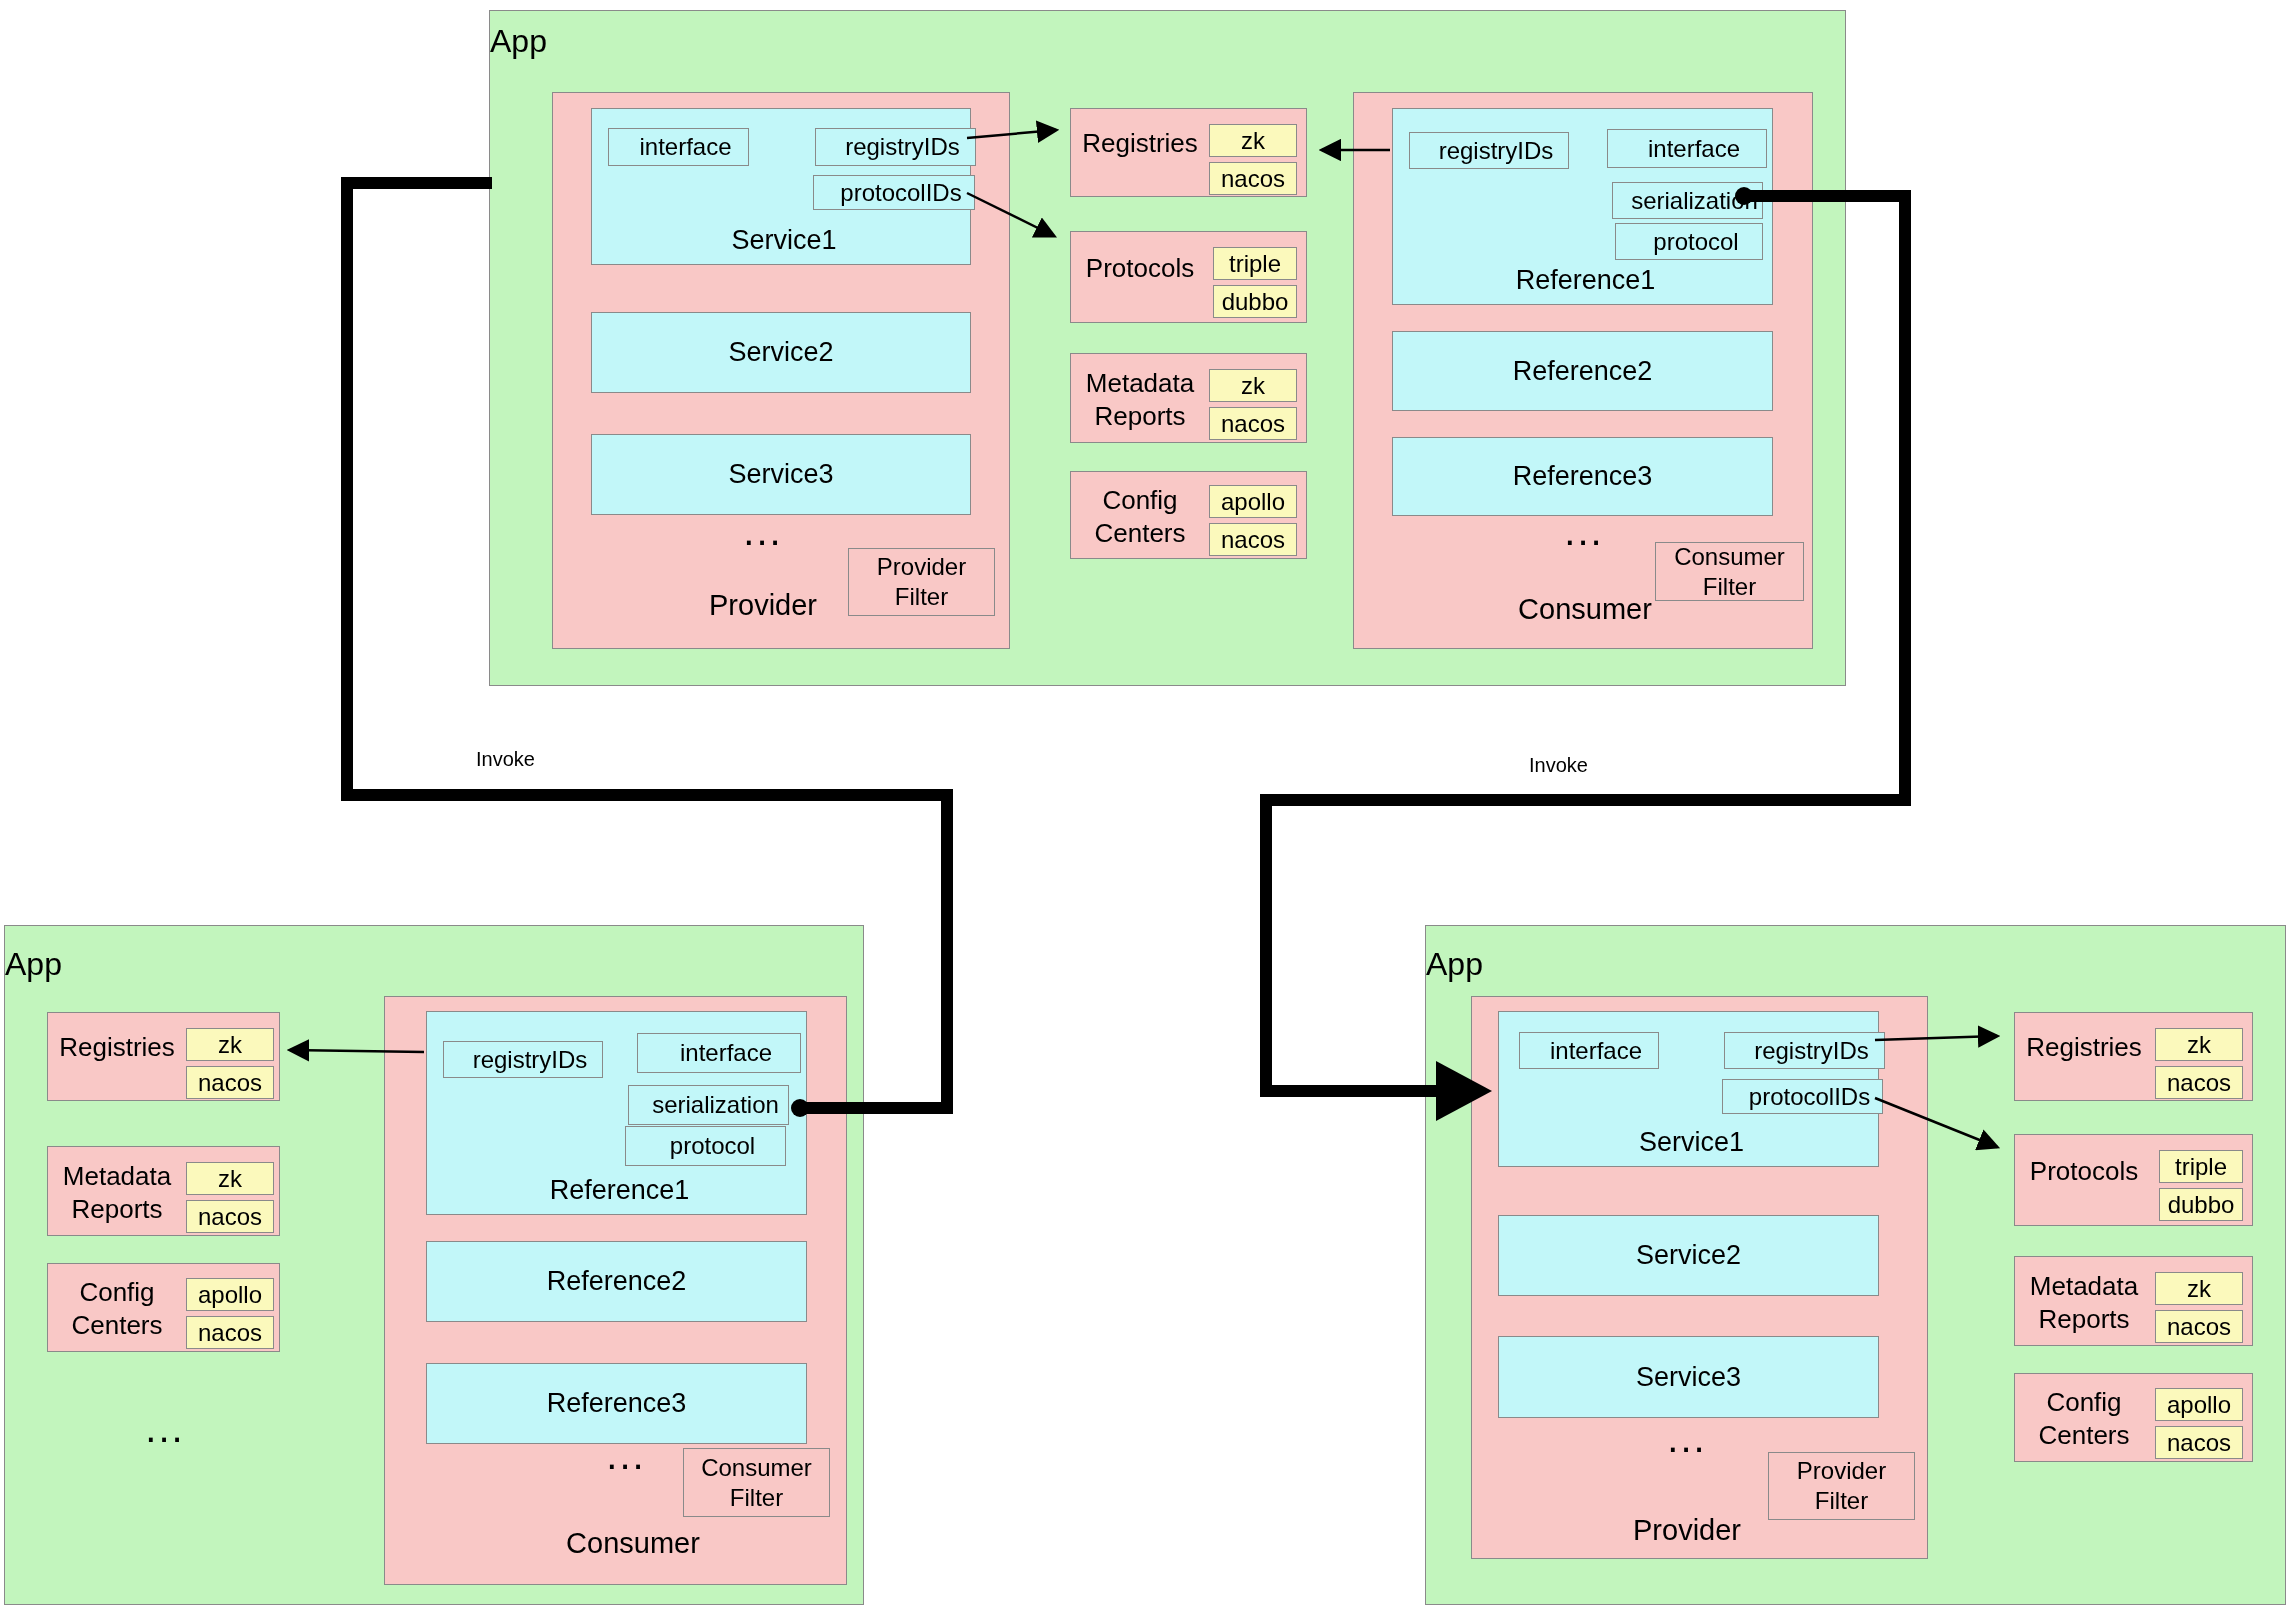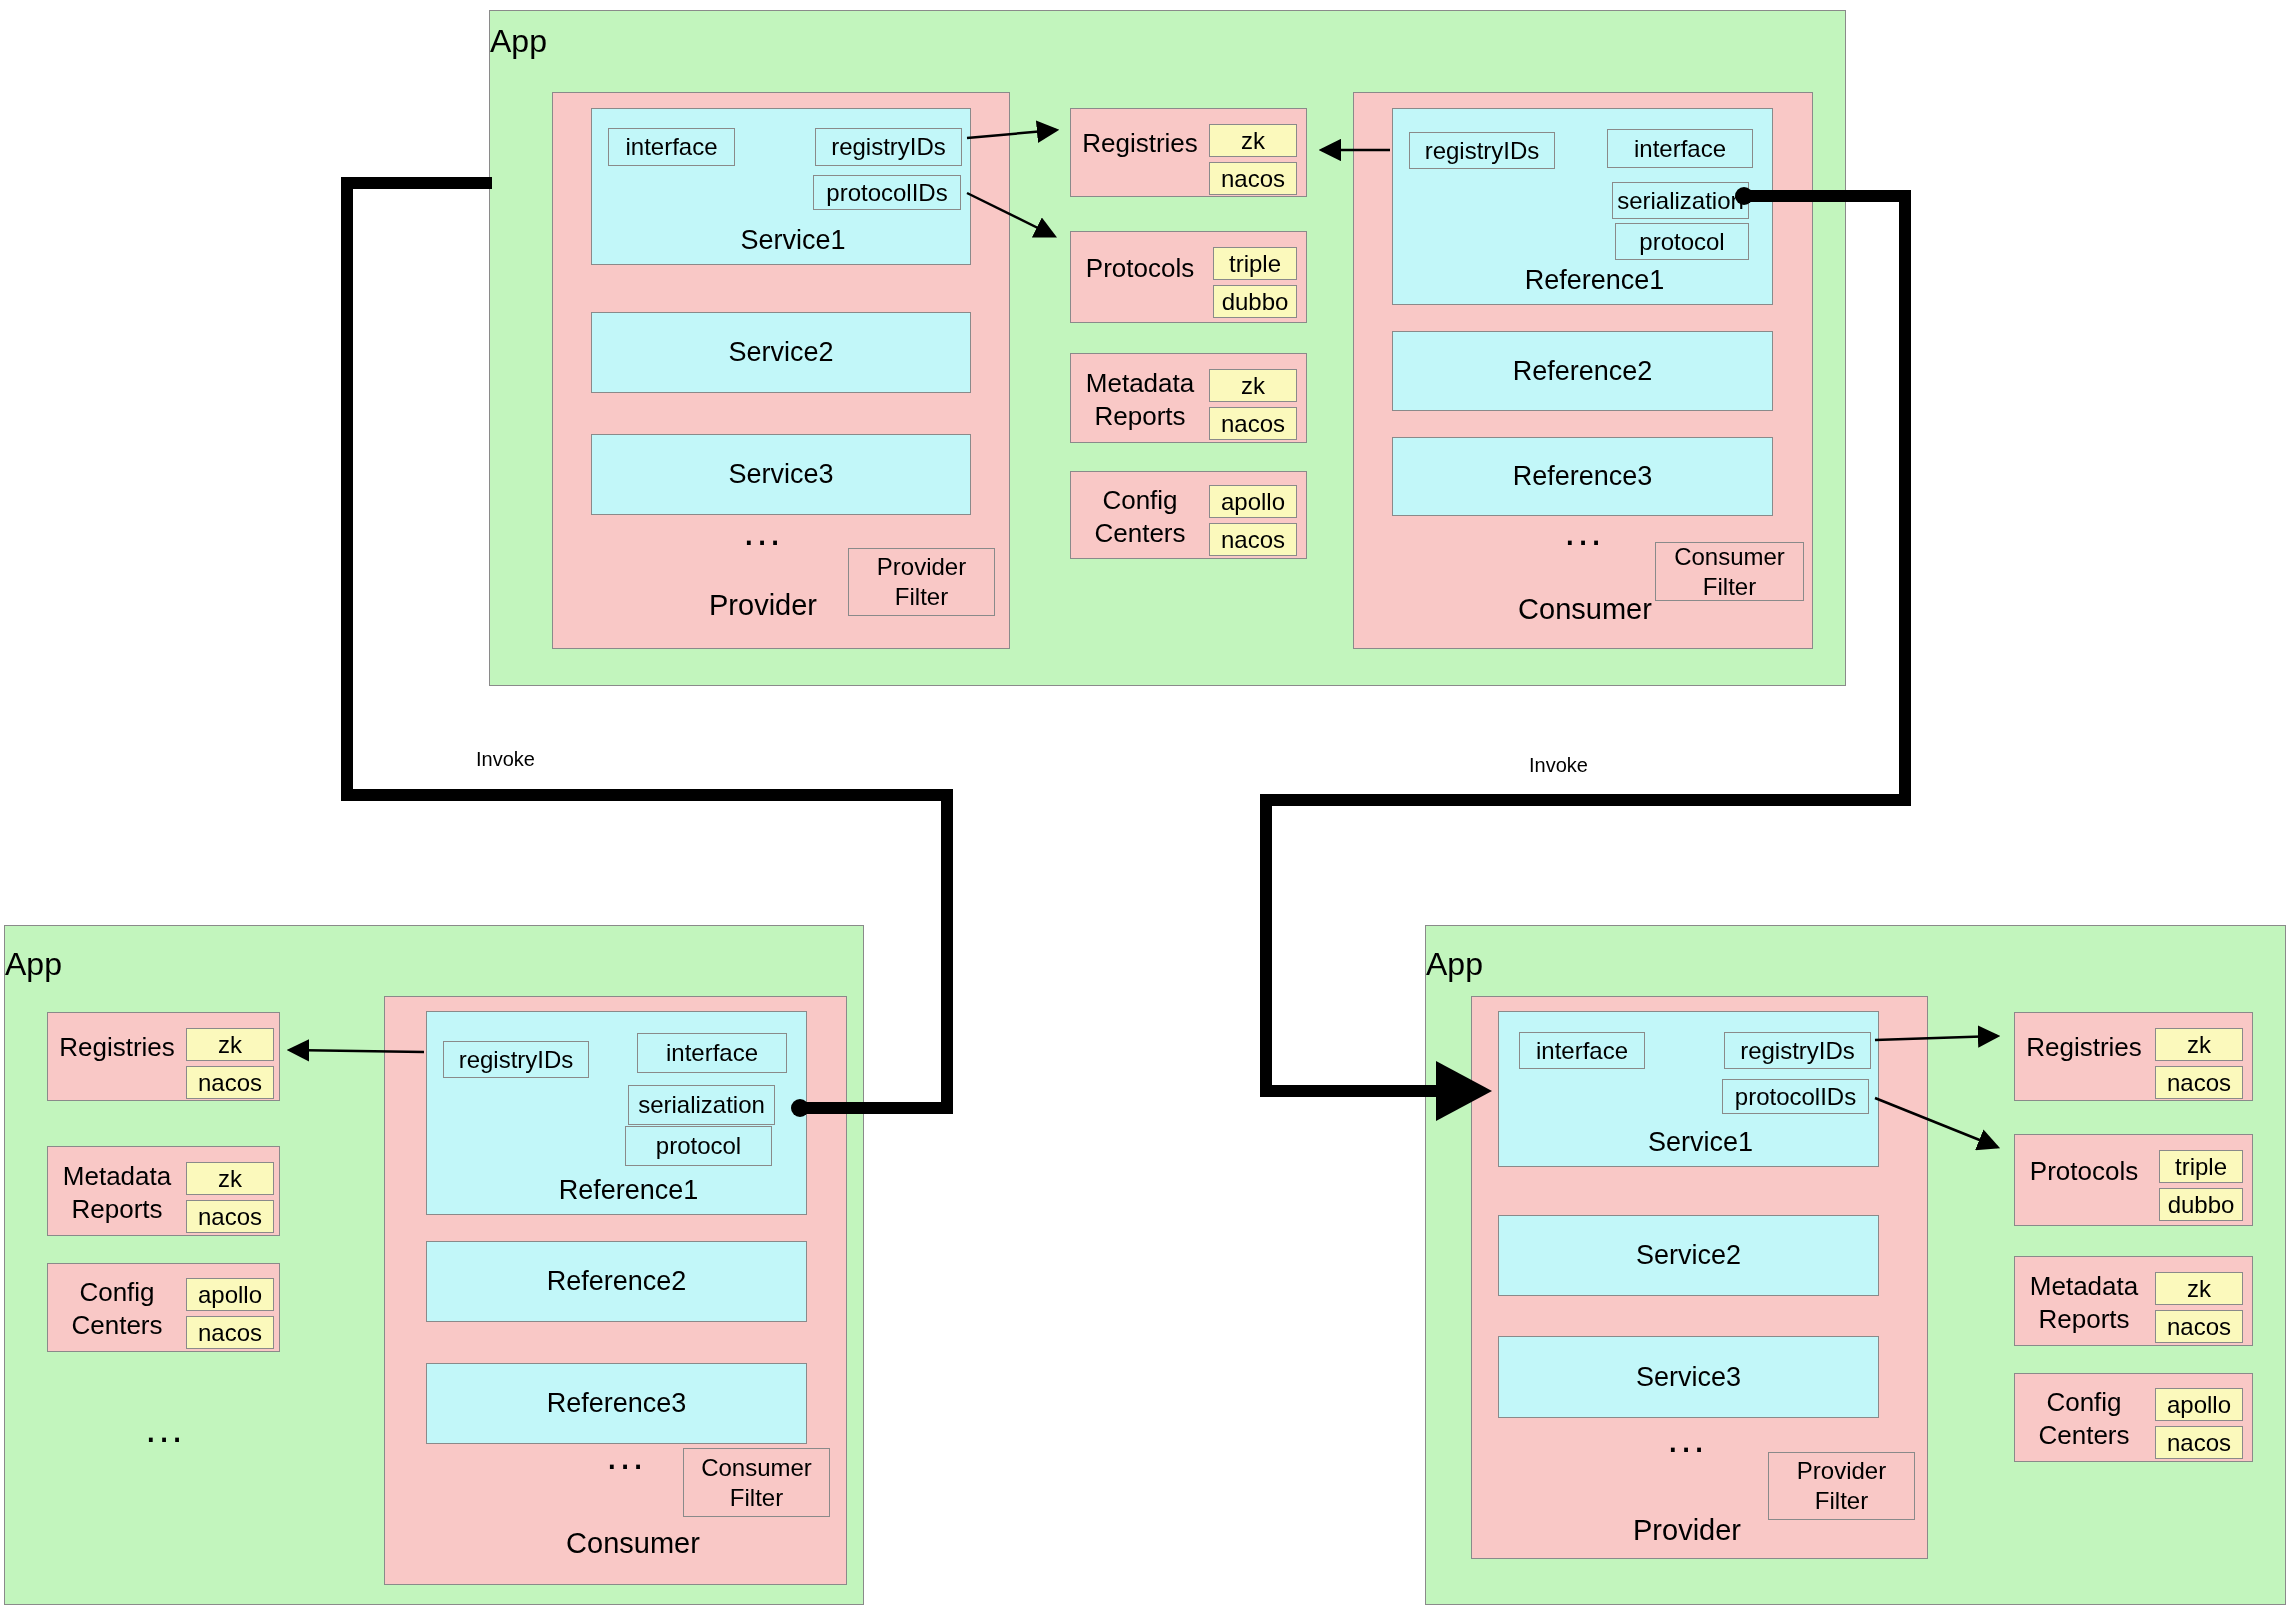--- a/index.html
+++ b/index.html
@@ -5,23 +5,23 @@
   html,body{margin:0;padding:0;background:#ffffff;}
   #canvas{
     position:relative;width:2286px;height:1610px;overflow:hidden;
     font-family:"Liberation Sans","DejaVu Sans",sans-serif;color:#000;background:#ffffff;
   }
   .app{position:absolute;background:var(--app-bg);border:1px solid var(--border);}
   .app-title{position:absolute;left:0;width:100%;text-align:left;font-size:32px;}
   .panel{position:absolute;background:var(--container-bg);border:1px solid var(--border);}
   .item{position:absolute;background:var(--item-bg);border:1px solid var(--border);}
   .item.center{display:flex;align-items:center;justify-content:center;font-size:27px;}
-  .item-label{position:absolute;left:12px;bottom:8px;width:100%;text-align:center;font-size:27px;}
+  .item-label{position:absolute;left:3px;bottom:8px;width:100%;text-align:center;font-size:27px;}
   .chip{position:absolute;background:var(--item-bg);border:1px solid var(--border);
-        display:flex;align-items:center;justify-content:center;font-size:24px;}
+        display:flex;align-items:center;justify-content:center;font-size:24px;padding-left:14px;}
   .ychip{position:absolute;background:var(--chip-bg);border:1px solid var(--border);
         display:flex;align-items:center;justify-content:center;font-size:24px;}
   .group{position:absolute;background:var(--container-bg);border:1px solid var(--border);}
   .gtitle{position:absolute;left:0;width:138px;text-align:center;font-size:26px;line-height:1.25;}
   .gtitle span{display:block;}
   .filterbox{position:absolute;background:var(--container-bg);border:1px solid var(--border);
         display:flex;flex-direction:column;align-items:center;justify-content:center;
         font-size:24px;line-height:1.25;text-align:center;}
   .filterbox span{display:block;}
   .biglabel{position:absolute;text-align:center;font-size:29px;}

